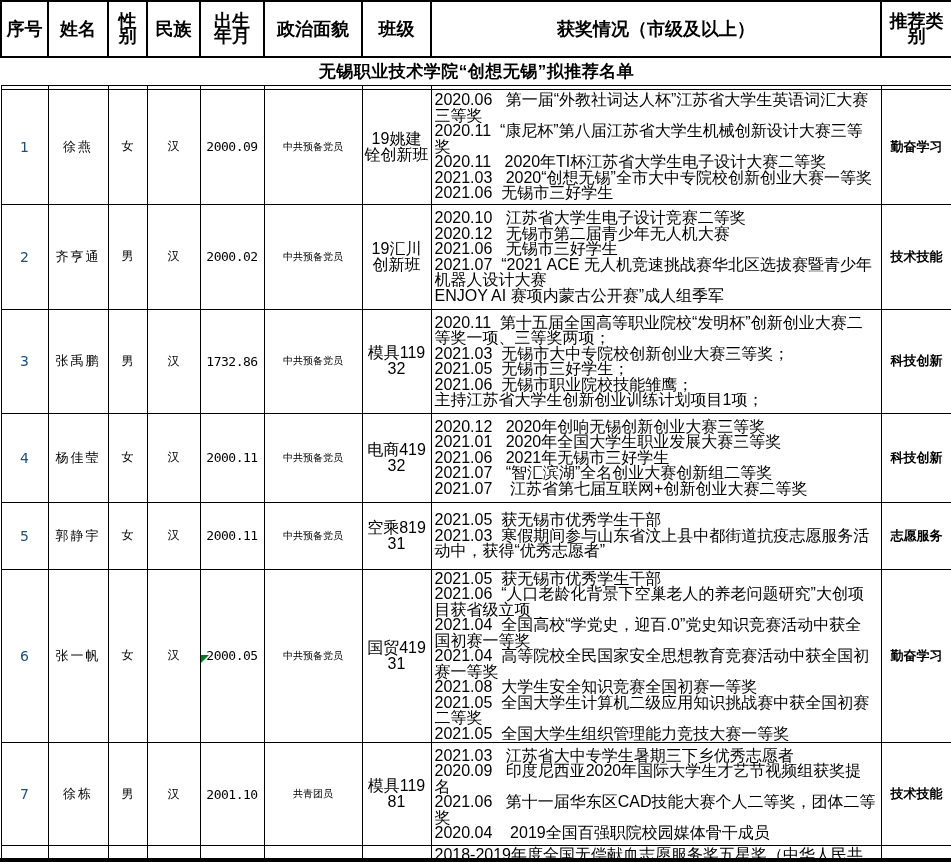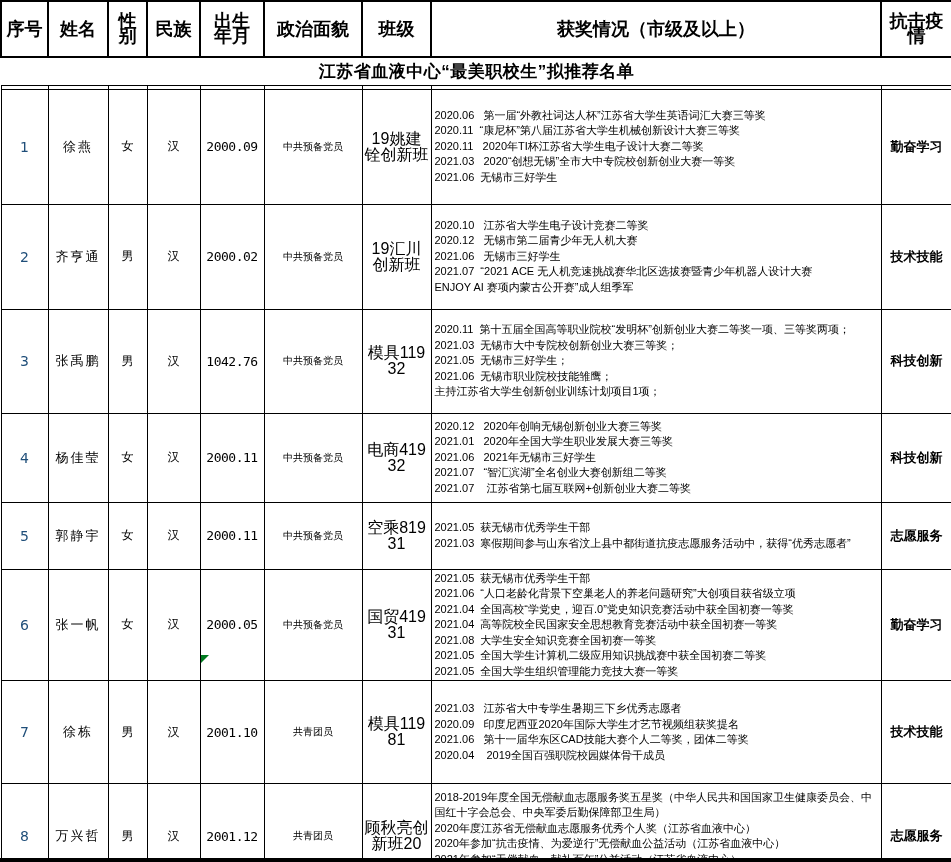--- a/index.html
+++ b/index.html
@@ -28,21 +28,21 @@
   tbody td{
     border:1px solid #000;vertical-align:middle;text-align:center;
     font-size:12px;padding:0 2px;word-break:break-all;
   }
   tbody td.c-no{font-size:14px;color:#1f4e79;font-family:"DejaVu Sans", sans-serif;}
   tbody td.c-name{font-size:13px;letter-spacing:2px;font-family:Liberation Mono, monospace;}
   tbody td.c-birth{font-size:13px;font-family:"DejaVu Sans Mono", monospace;letter-spacing:-0.5px;}
   tbody td.c-pol{font-size:10px;}
   tbody td.c-class{font-size:16px;line-height:16px;}
   tbody td.c-awards{
-    text-align:left;font-size:11px;line-height:15.5px;
+    text-align:left;font-size:16px;line-height:15.5px;
     white-space:pre-wrap;padding:1px 4px 1px 3px;vertical-align:middle;margin-top:48px;
   }
   tbody td.c-cat{font-size:13px;font-weight:bold;}
 
   tr.h115{height:115px;} tr.h105{height:105px;} tr.h104{height:104px;}
   tr.h89{height:89px;} tr.h67{height:67px;} tr.h106{height:106px;}
   tr.h103{height:103px;} tr.hlast{height:105px;}
 
   .bottom-border{position:absolute;left:0;top:858px;width:951px;height:4px;background:#000;}
 
@@ -63,21 +63,21 @@
     <col style="width:53px">
         <col style="width:64px">
         <col style="width:98px">
     <col style="width:69px">
         <col style="width:450px">
         <col style="width:71px">
   </colgroup>
 
   <tbody>
         <tr class="title-row">
-    <td colspan="9">江苏省血液中心“最美职校生”拟推荐名单</td>
+    <td colspan="9">无锡职业技术学院“创想无锡”拟推荐名单</td>
   </tr>
   <tr class="gap-row">
     <td></td>
           <td></td>
           <td></td>
           <td></td>
           <td></td>
           <td></td>
           <td></td>
           <td></td>
@@ -88,21 +88,21 @@
       <thead>
   <tr>
     <th>序号</th>
     <th>姓名</th>
     <th>性别</th>
     <th>民族</th>
     <th><span class="narrow">出生年月</span></th>
     <th>政治面貌</th>
     <th>班级</th>
     <th>获奖情况（市级及以上）</th>
-    <th>抗击疫情</th>
+    <th>推荐类别</th>
   </tr>
   </thead>
 
   <tbody>
   <tr class="h115">
     <td class="c-no">1</td>
     <td class="c-name">徐燕</td>
     <td>女</td>
     <td>汉</td>
     <td class="c-birth">2000.09</td>
@@ -128,21 +128,21 @@
 2021.06   无锡市三好学生
 2021.07  “2021 ACE 无人机竞速挑战赛华北区选拔赛暨青少年机器人设计大赛
 ENJOY AI 赛项内蒙古公开赛”成人组季军</td>
     <td class="c-cat">技术技能</td>
   </tr>
   <tr class="h104">
     <td class="c-no">3</td>
     <td class="c-name">张禹鹏</td>
     <td>男</td>
     <td>汉</td>
-    <td class="c-birth">1042.76</td>
+    <td class="c-birth">1732.86</td>
     <td class="c-pol">中共预备党员</td>
     <td class="c-class">模具11932</td>
     <td class="c-awards">2020.11  第十五届全国高等职业院校“发明杯”创新创业大赛二等奖一项、三等奖两项；
 2021.03  无锡市大中专院校创新创业大赛三等奖；
 2021.05  无锡市三好学生；
 2021.06  无锡市职业院校技能雏鹰；
 主持江苏省大学生创新创业训练计划项目1项；</td>
     <td class="c-cat">科技创新</td>
   </tr>
   <tr class="h89">

